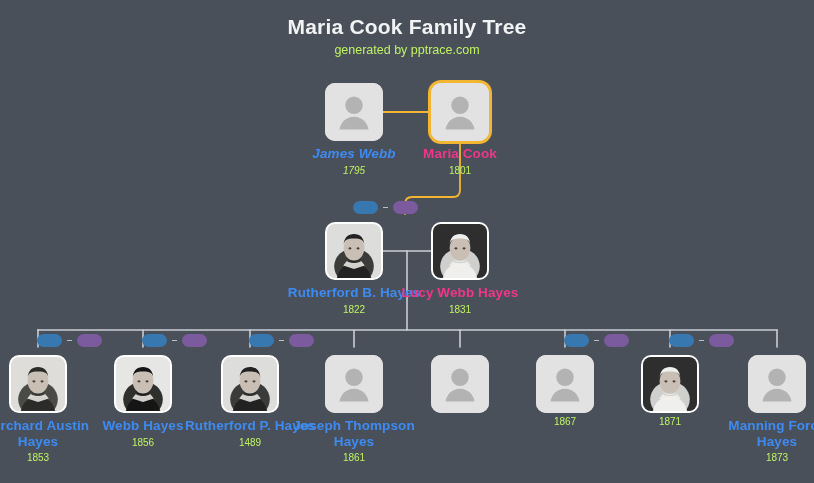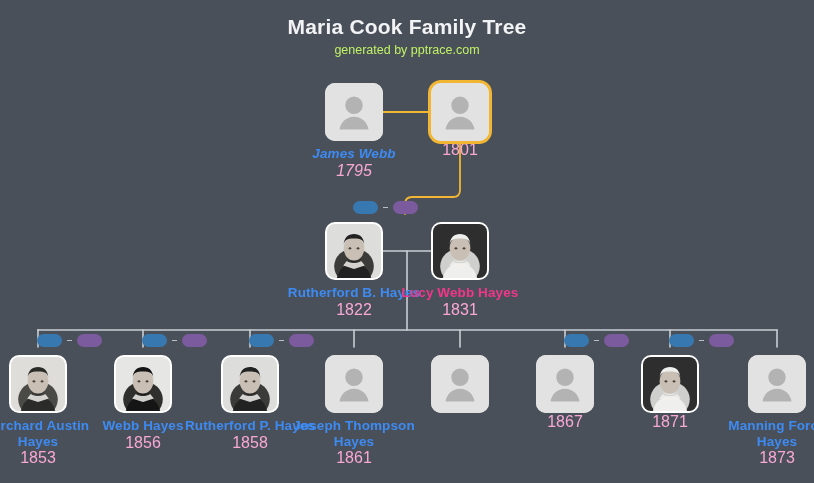--- a/index.html
+++ b/index.html
@@ -48,21 +48,21 @@
 
   
   .silhouette { width: 100%; height: 100%; display: block; }
 
   .pname {
     margin-top: 5px; font-size: 13.5px; font-weight: bold;
     line-height: 15.5px; letter-spacing: .1px; word-wrap: break-word;
   }
   .pname.m { color: #3d8bf2; }
   .pname.f { color: #f0368a; }
-  .pyear { font-size: 16px; color: #f9a8d4; line-height: 17px; }
+  .pyear { font-size: 10px; color: #bef264; line-height: 17px; }
 
   
   .badges { position: absolute; display: flex; align-items: center; gap: 5px; }
   .pill { width: 25px; height: 13px; border-radius: 7px; }
   .pill.blue { background: #3778b0; }
   .pill.purple { background: #7b5a9e; }
   .pill-link { width: 5px; height: 1px; background: #b9bfc6; }
 </style>
 </head>
 <body>
@@ -104,20 +104,21 @@
         <div class="pyear">1795</div>
       </div>
       <div class="person" style="left: 390px; top: 83px;">
         <div class="pbox focus">
   <svg class="silhouette" viewBox="0 0 60 60" preserveAspectRatio="none">
     <rect width="60" height="60" fill="#e2e2e2"></rect>
     <circle cx="30" cy="23" r="9" fill="#b3b3b3"></circle>
     <path d="M30 35c-9 0-14 7-15 13h30c-1-6-6-13-15-13z" fill="#b3b3b3"></path>
   </svg>
         </div>
+        <div class="pname f">Maria Cook</div>
         <div class="pyear">1801</div>
       </div>
       <div class="person" style="left: 284px; top: 222px;">
         <div class="pbox photo">
   <svg class="ph-img" viewBox="0 0 60 60" preserveAspectRatio="xMidYMid slice">
     <rect width="60" height="60" fill="#f4f4f2"></rect>
     <rect y="0" width="60" height="60" fill="#8e8e8c" opacity="0.22"></rect>
     <ellipse cx="30" cy="47" rx="22" ry="20" fill="#3b3b39"></ellipse>
     <path d="M30 44c-11 0-17 7-19 16h38c-2-9-8-16-19-16z" fill="#222"></path>
     <ellipse cx="30" cy="27" rx="11.5" ry="13.5" fill="#c9bfb4"></ellipse>
@@ -209,21 +210,21 @@
     <path d="M30 44c-11 0-17 7-19 16h38c-2-9-8-16-19-16z" fill="#222"></path>
     <ellipse cx="30" cy="27" rx="11.5" ry="13.5" fill="#c9bfb4"></ellipse>
     <path d="M18.5 24c0-9 5-13 11.5-13s11.5 4 11.5 13c0-6-4-8-11.5-8S18.5 18 18.5 24z" fill="#222"></path>
     <ellipse cx="25.5" cy="27" rx="1.5" ry="1.3" fill="#4a4038"></ellipse>
     <ellipse cx="34.5" cy="27" rx="1.5" ry="1.3" fill="#4a4038"></ellipse>
     <path d="M22 38c3 4 13 4 16 0-2 6-14 6-16 0z" fill="#222" opacity=".75"></path>
     <path d="M22 41c4 3 12 3 16 0l4 5-12 4-12-4z" fill="#f2f0ec" opacity=".85"></path>
   </svg>
         </div>
         <div class="pname m">Rutherford P. Hayes</div>
-        <div class="pyear">1858</div>
+        <div class="pyear">1489</div>
       </div>
       <div class="badges" style="left: 249px; top: 334px;">
         <span class="pill blue"></span>
         <span class="pill-link"></span>
         <span class="pill purple"></span>
       </div>
       <div class="person" style="left: 284px; top: 355px;">
         <div class="pbox">
   <svg class="silhouette" viewBox="0 0 60 60" preserveAspectRatio="none">
     <rect width="60" height="60" fill="#e2e2e2"></rect>

